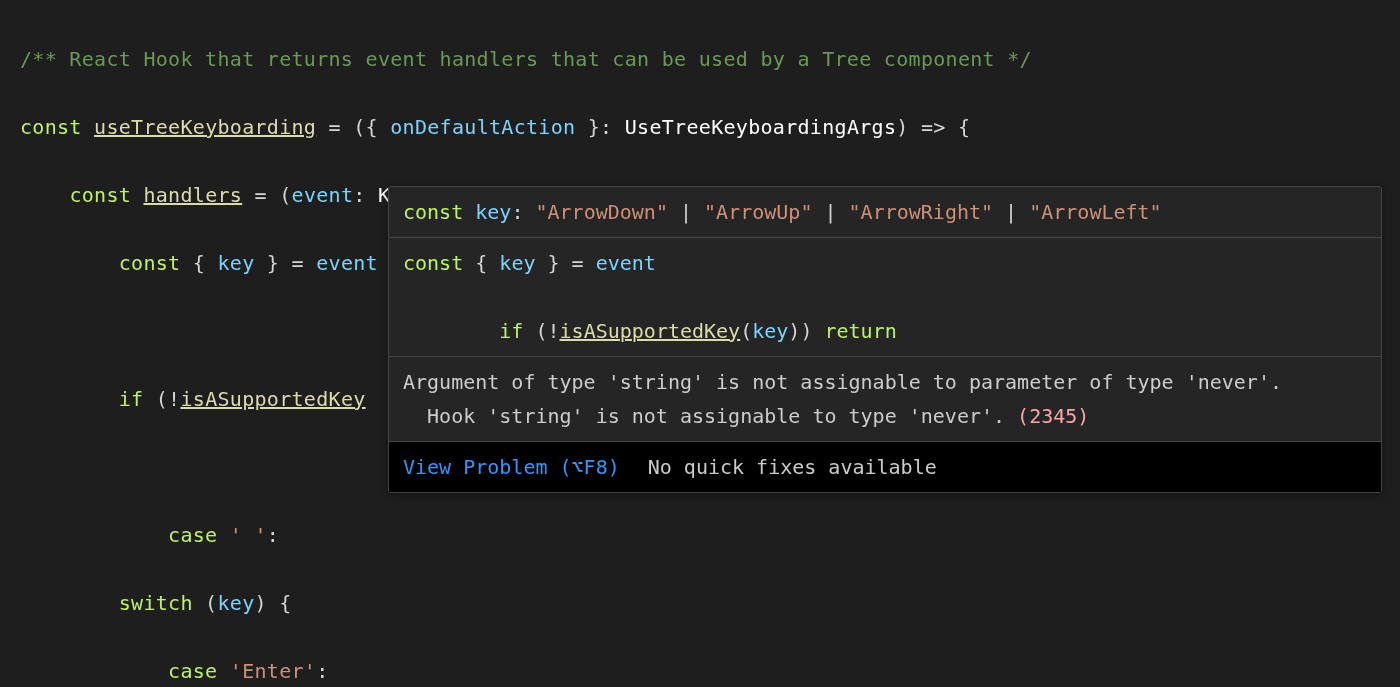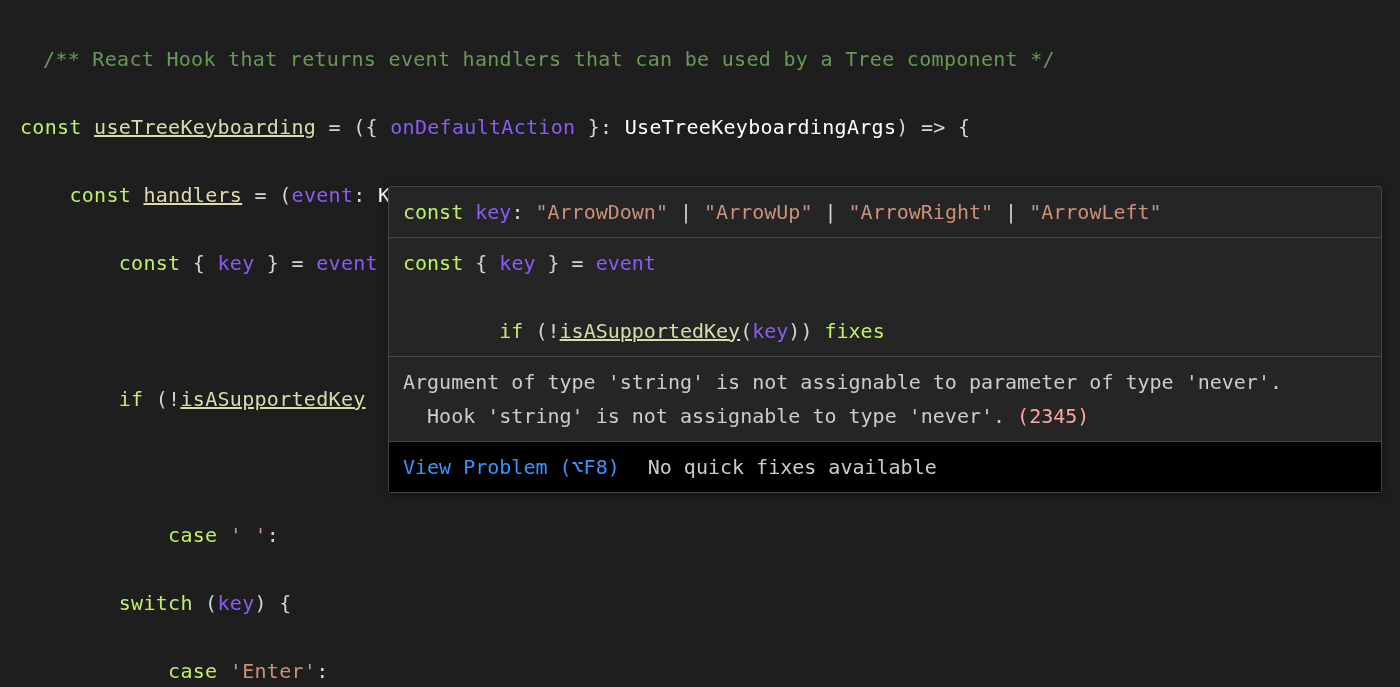--- a/index.html
+++ b/index.html
@@ -14,25 +14,25 @@
     overflow: hidden;
     position: relative;
     padding: 8px 0 0 20px;
   }
   .code-area {
     white-space: pre;
     letter-spacing: 0.3px;
   }
   .line { position: relative; }
   
-  .comment { color: #6A9955; margin-left: 23px; }
+  .comment { color: #6A9955; }
   .kw { color: #bef264; }       
   .fn { color: #DCDCAA; text-decoration: underline; }       
   .type { color: #ffffff; }     
-  .var { color: #8b5cf6; text-align: center; }      
+  .var { color: #7dd3fc; text-align: center; }      
   .str { color: #CE9178; }      
   .op { color: #d4d4d4; }
 
   
   .hover-widget {
     position: absolute;
     top: 186px;
     left: 388px;
     width: 994px;
     background: #252526;
@@ -83,20 +83,20 @@
 
 
 
 
 </div>
 
 <div class="hover-widget">
   <div class="hover-section hover-snippet"><span class="kw">const</span><span class="var"> key</span><span class="op">: </span><span class="str">"ArrowDown"</span><span class="op"> | </span><span class="str">"ArrowUp"</span><span class="op"> | </span><span class="str">"ArrowRight"</span><span class="op"> | </span><span class="str">"ArrowLeft"</span></div>
   <div class="hover-section hover-snippet"><span class="kw">const</span><span class="op"> { </span><span class="var">key</span><span class="op"> } = </span><span class="var">event</span>
 
-        <span class="kw">if</span><span class="op"> (!</span><span class="fn">isASupportedKey</span><span class="op">(</span><span class="var">key</span><span class="op">)) </span><span class="kw">fixes</span></div>
+        <span class="kw">if</span><span class="op"> (!</span><span class="fn">isASupportedKey</span><span class="op">(</span><span class="var">key</span><span class="op">)) </span><span class="kw">return</span></div>
   <div class="hover-section hover-error"><span>Argument of type 'string' is not assignable to parameter of type 'never'.</span>
 <span>  Hook 'string' is not assignable to type 'never'. </span><span class="errcode">(2345)</span></div>
   <div class="hover-actions">
     <span class="hover-link">View Problem (⌥F8)</span>
     <span class="hover-dim">No quick fixes available</span>
   </div>
 </div>
 
 </body></html>

